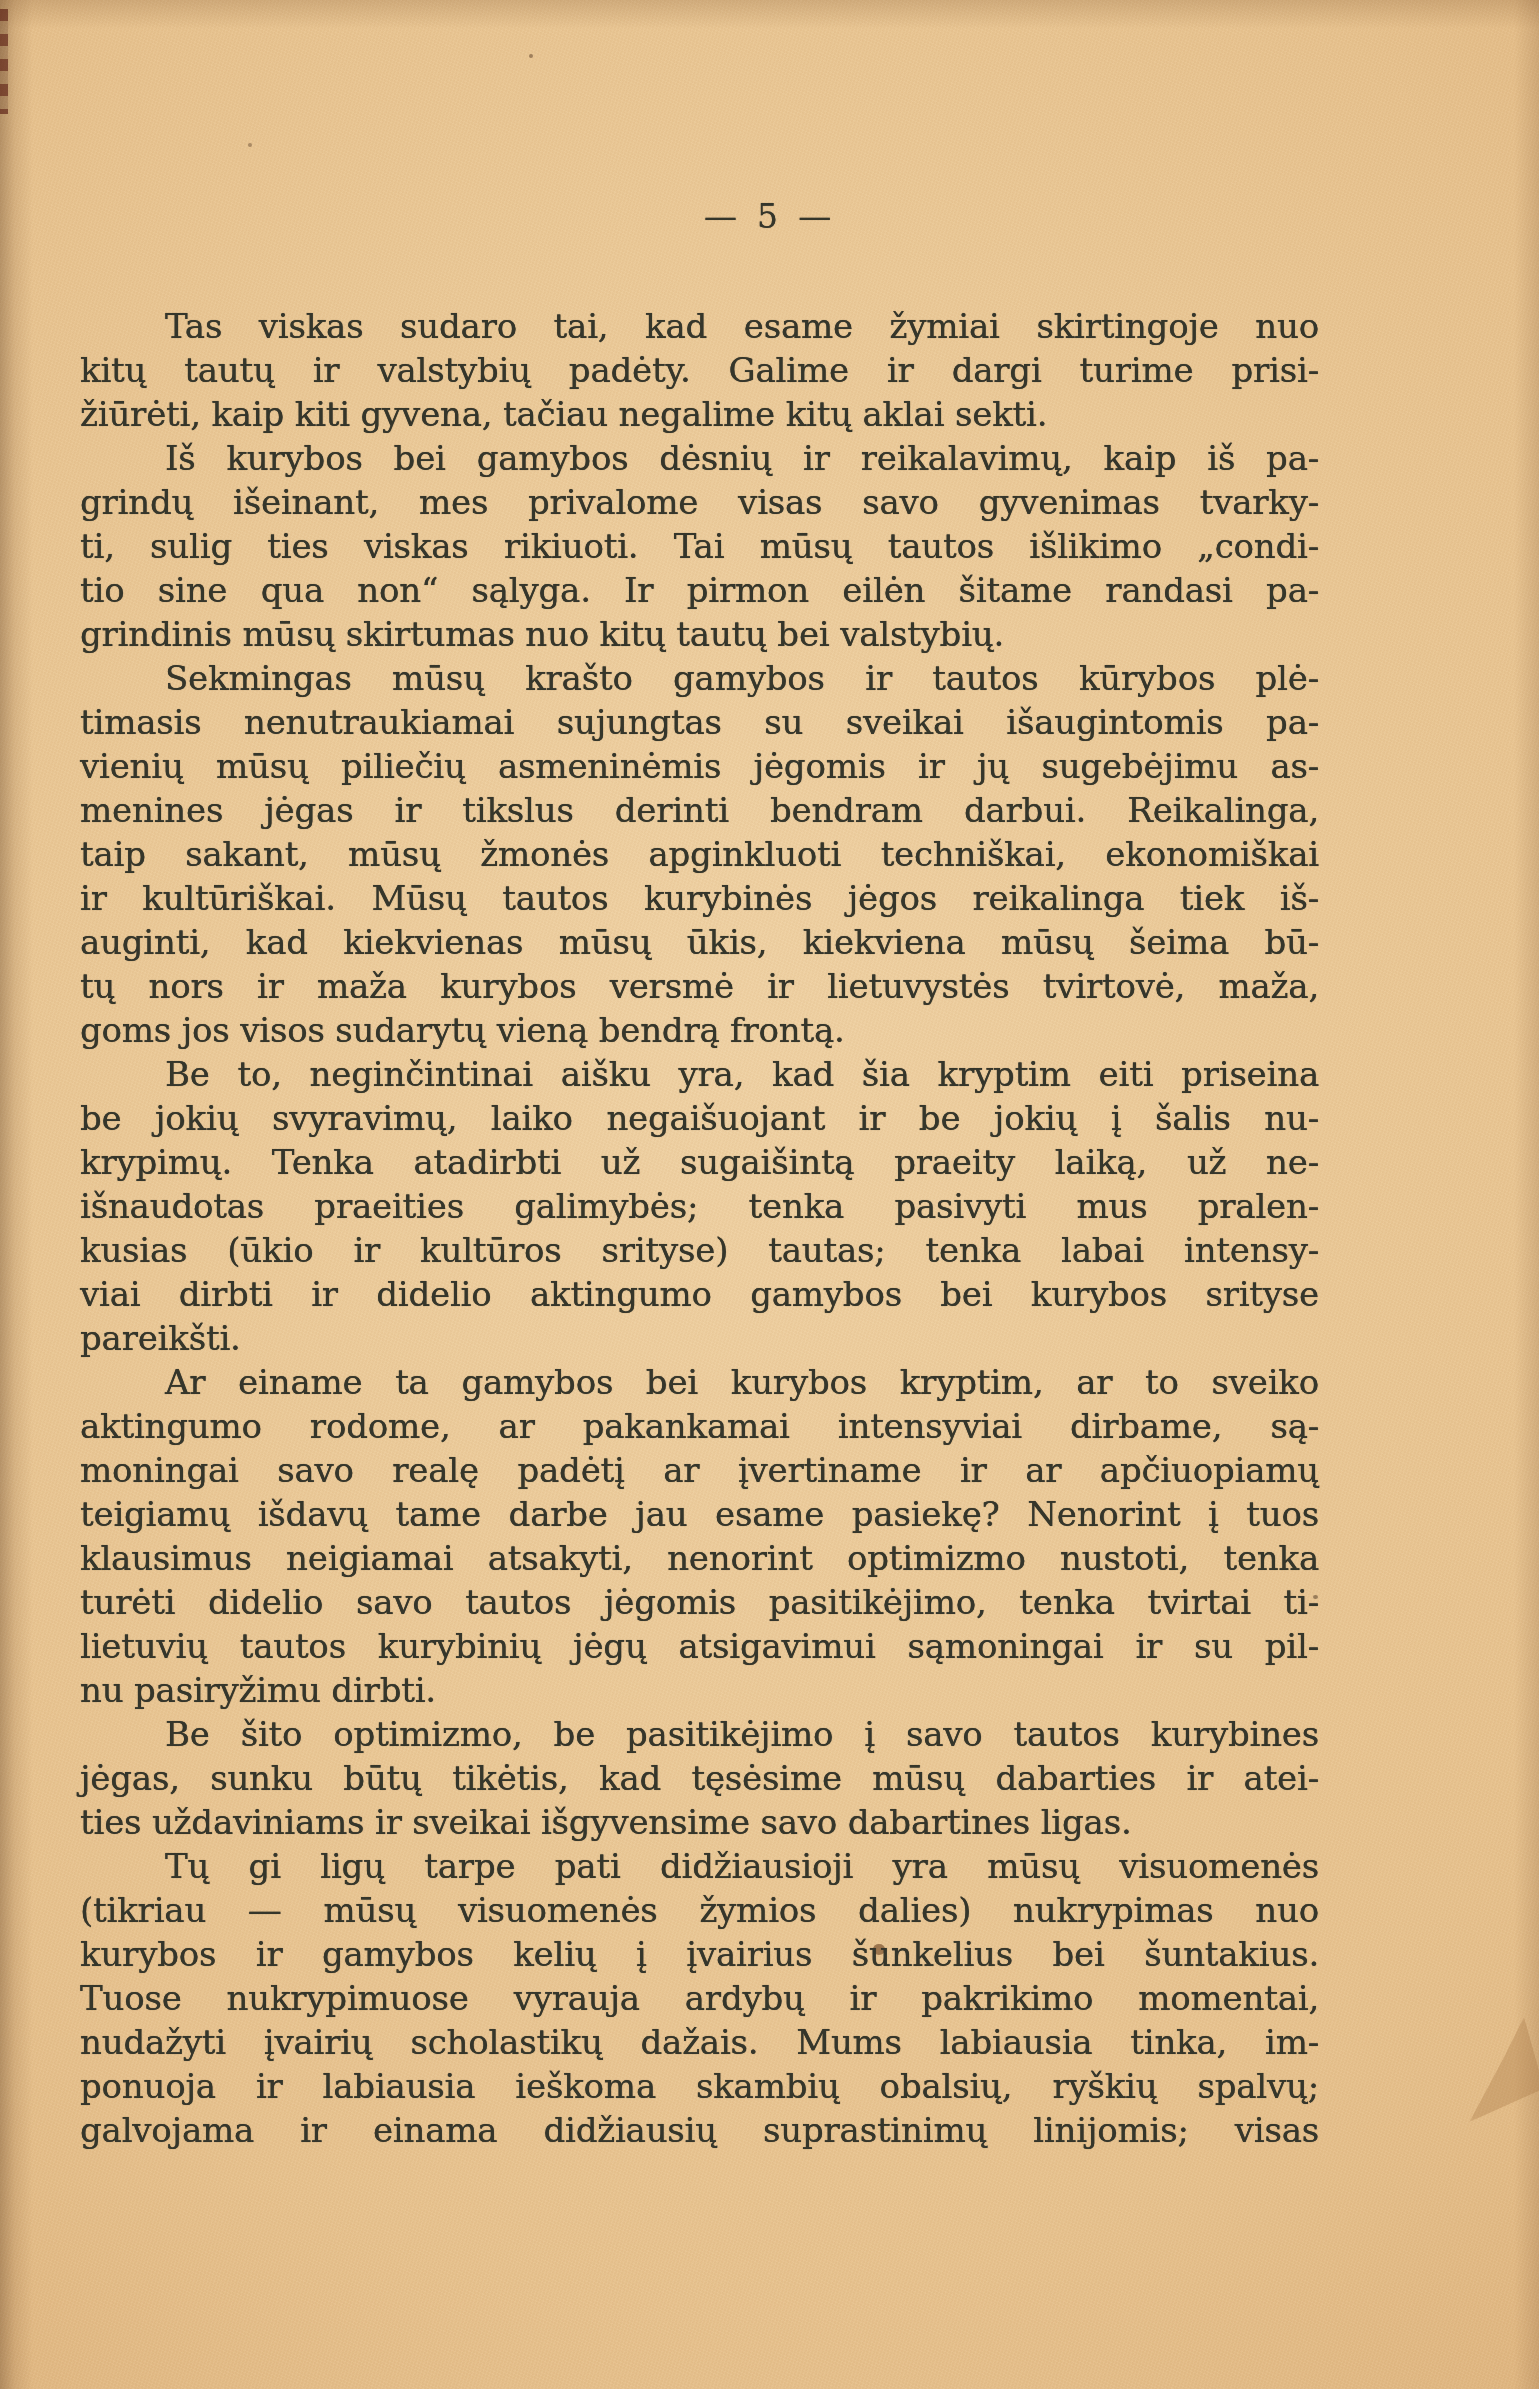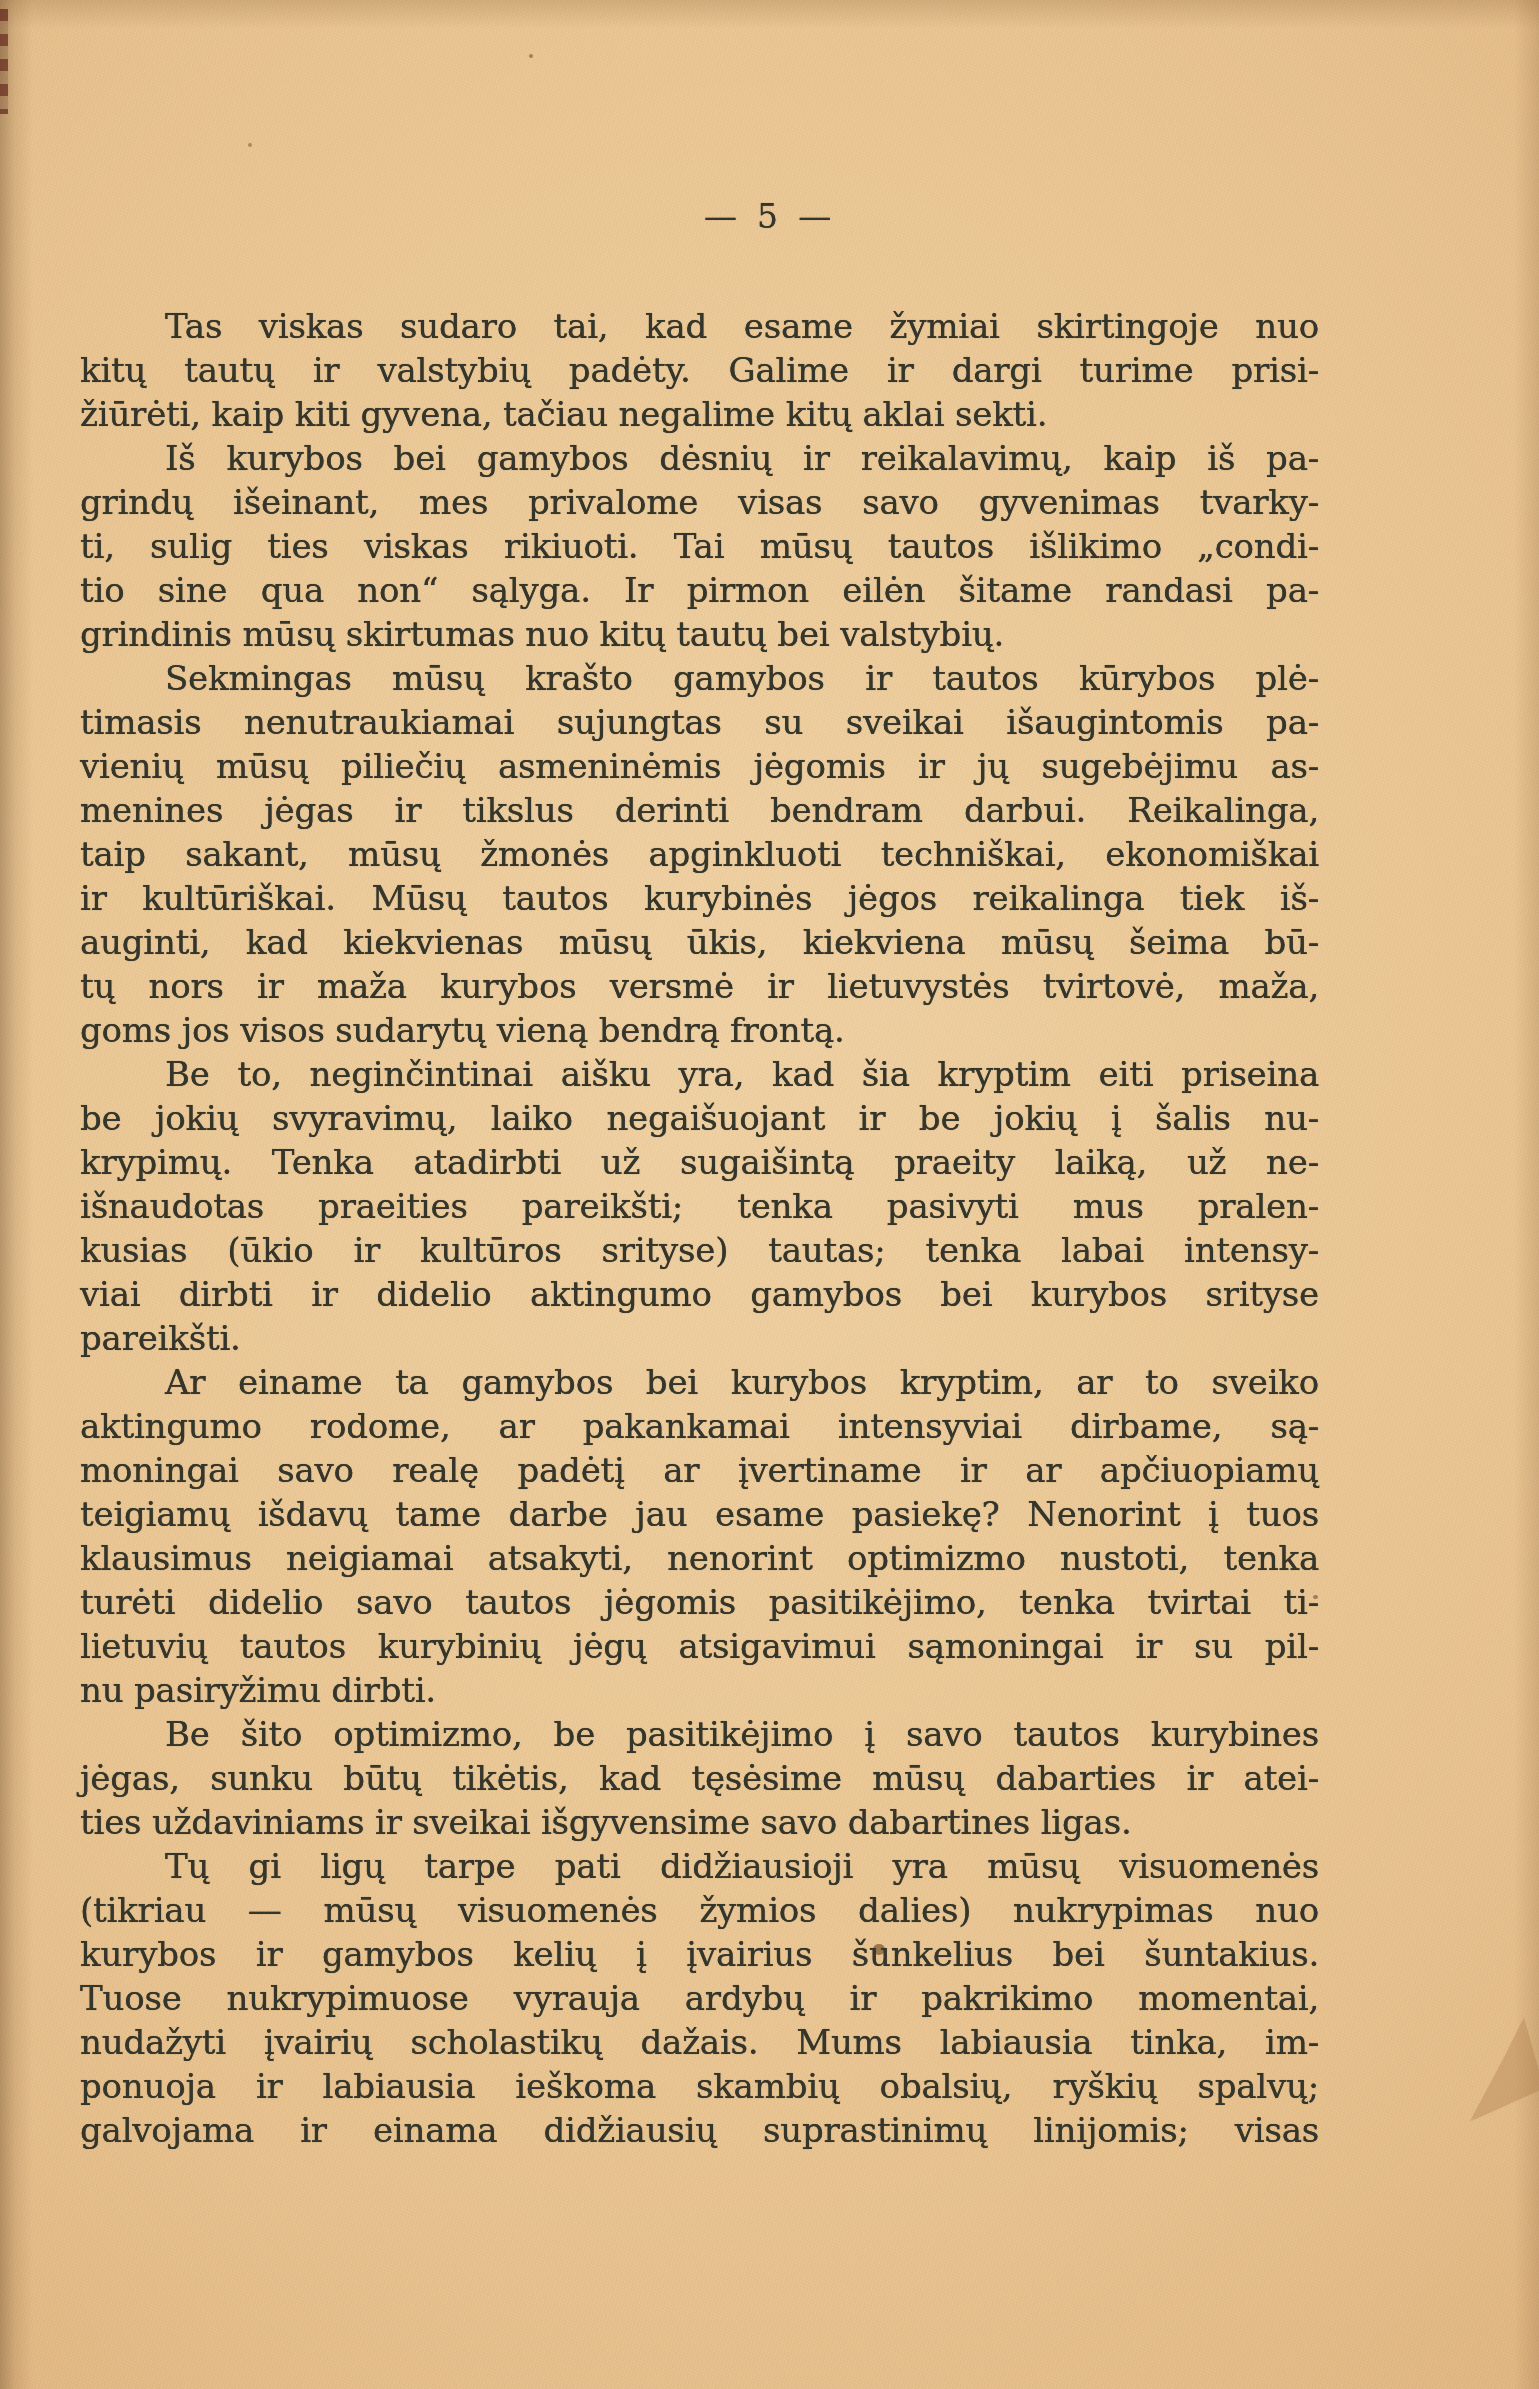--- a/index.html
+++ b/index.html
@@ -114,21 +114,21 @@
       <div class="line just">vienių mūsų piliečių asmeninėmis jėgomis ir jų sugebėjimu as-</div>
       <div class="line just">menines jėgas ir tikslus derinti bendram darbui.  Reikalinga,</div>
       <div class="line just">taip sakant, mūsų žmonės apginkluoti techniškai, ekonomiškai</div>
       <div class="line just">ir kultūriškai.  Mūsų tautos kurybinės jėgos reikalinga tiek iš-</div>
       <div class="line just">auginti, kad kiekvienas mūsų ūkis, kiekviena mūsų šeima bū-</div>
       <div class="line just">tų nors ir maža kurybos versmė ir lietuvystės tvirtovė, maža,</div>
       <div class="line">goms jos visos sudarytų vieną bendrą frontą.</div>
       <div class="line indent just">Be to, neginčintinai aišku yra, kad šia kryptim eiti priseina</div>
       <div class="line just">be jokių  svyravimų, laiko negaišuojant ir be jokių į šalis nu-</div>
       <div class="line just">krypimų.  Tenka atadirbti už sugaišintą praeity laiką, už ne-</div>
-      <div class="line just">išnaudotas praeities pareikšti; tenka pasivyti mus pralen-</div>
+      <div class="line just">išnaudotas praeities galimybės; tenka pasivyti mus pralen-</div>
       <div class="line just">kusias (ūkio ir kultūros srityse) tautas; tenka labai intensy-</div>
       <div class="line just">viai dirbti ir didelio aktingumo gamybos bei kurybos srityse</div>
       <div class="line">pareikšti.</div>
       <div class="line indent just">Ar einame ta gamybos bei kurybos kryptim, ar to sveiko</div>
       <div class="line just">aktingumo rodome, ar pakankamai intensyviai dirbame, są-</div>
       <div class="line just">moningai savo realę padėtį ar įvertiname ir ar apčiuopiamų</div>
       <div class="line just">teigiamų išdavų tame darbe jau esame pasiekę? Nenorint į tuos</div>
       <div class="line just">klausimus neigiamai atsakyti, nenorint optimizmo nustoti, tenka</div>
       <div class="line just">turėti didelio savo tautos jėgomis pasitikėjimo, tenka tvirtai ti-</div>
       <div class="line just">lietuvių tautos kurybinių jėgų atsigavimui sąmoningai ir su pil-</div>

